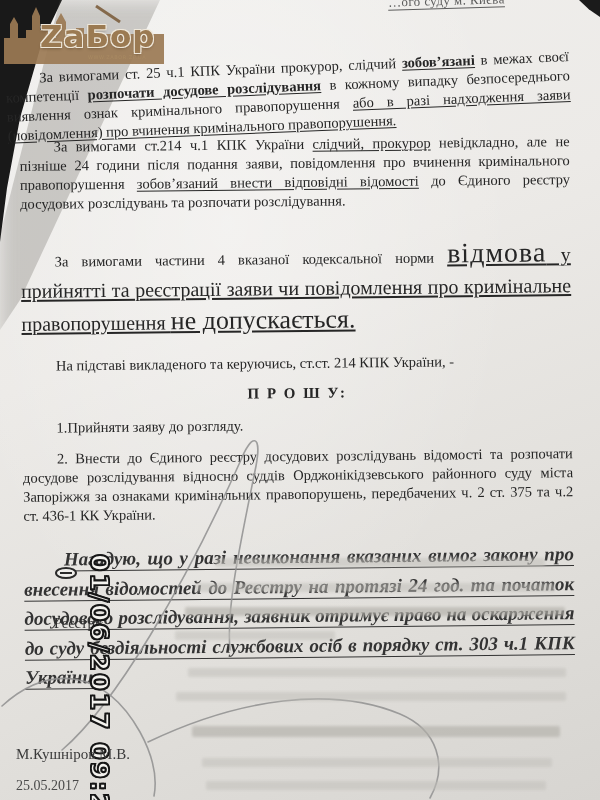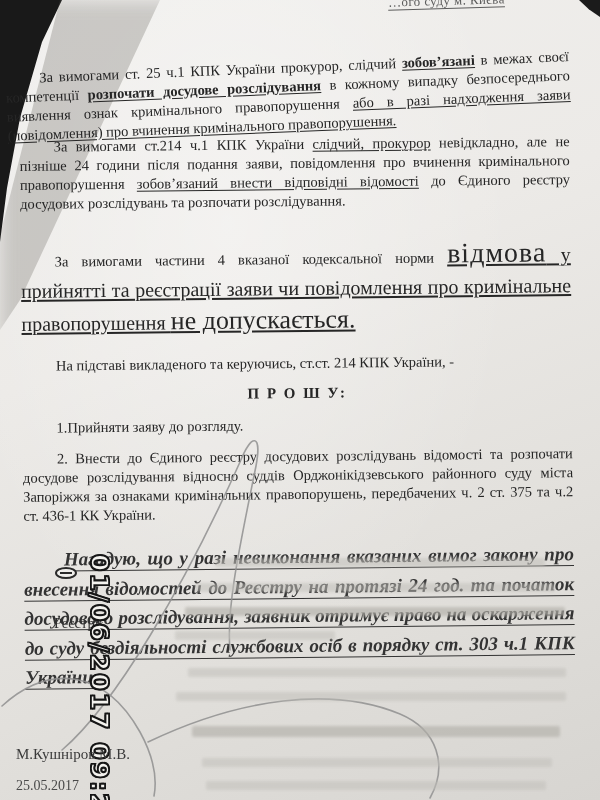--- a/index.html
+++ b/index.html
@@ -74,20 +74,28 @@
 </style>
 </head>
 <body>
 
 <div class="photo">
 
   <div class="bg-wedge-left"></div>
   <div class="bg-shade"></div>
   <div class="bg-notch-right"></div>
 
+  <div class="logo">
+    <svg width="170" height="66" viewBox="0 0 170 66">
+      <path fill="#9b7a54" opacity="0.92" d="M0 60 L0 34 L6 34 L6 20 L10 13 L14 20 L14 34 L22 34 L22 26 L28 26 L28 12 L32 3 L36 12 L36 26 L44 26 L44 34 L52 34 L52 18 L57 9 L62 18 L62 34 L72 34 L72 24 L80 24 L80 30 L160 30 L160 60 Z"></path>
+      <line x1="92" y1="2" x2="116" y2="18" stroke="#7d5f3e" stroke-width="3" opacity="0.9"></line>
+    </svg>
+    <div class="logo-text">ZаБор</div>
+    <div class="logo-site">WWW.ZABOR.ZP.UA</div>
+  </div>
 
   <div class="top-right-fragment">…ого суду м. Києва</div>
 
   <div class="text">
     <p class="p indent p1"><span>За вимогами ст. 25 ч.1 КПК України прокурор, слідчий </span><span class="bu">зобов’язані</span><span> в межах своєї компетенції </span><span class="bu">розпочати досудове розслідування</span><span> в кожному випадку безпосереднього виявлення ознак кримінального правопорушення </span><span class="u">або в разі надходження заяви (повідомлення) про вчинення кримінального правопорушення.</span></p>
 
     <p class="p indent p2"><span>За вимогами ст.214 ч.1 КПК України </span><span class="u">слідчий, прокурор</span><span> невідкладно, але не пізніше 24 години після подання заяви, повідомлення про вчинення кримінального правопорушення </span><span class="u">зобов’язаний внести відповідні відомості</span><span> до Єдиного реєстру досудових розслідувань та розпочати розслідування.</span></p>
 
     <p class="p indent p3"><span>За вимогами частини 4 вказаної кодексальної норми </span><span class="big1 u">відмова</span><span class="mid u"> у прийнятті та реєстрації заяви чи повідомлення про кримінальне правопорушення </span><span class="big2 u">не допускається.</span></p>
 

